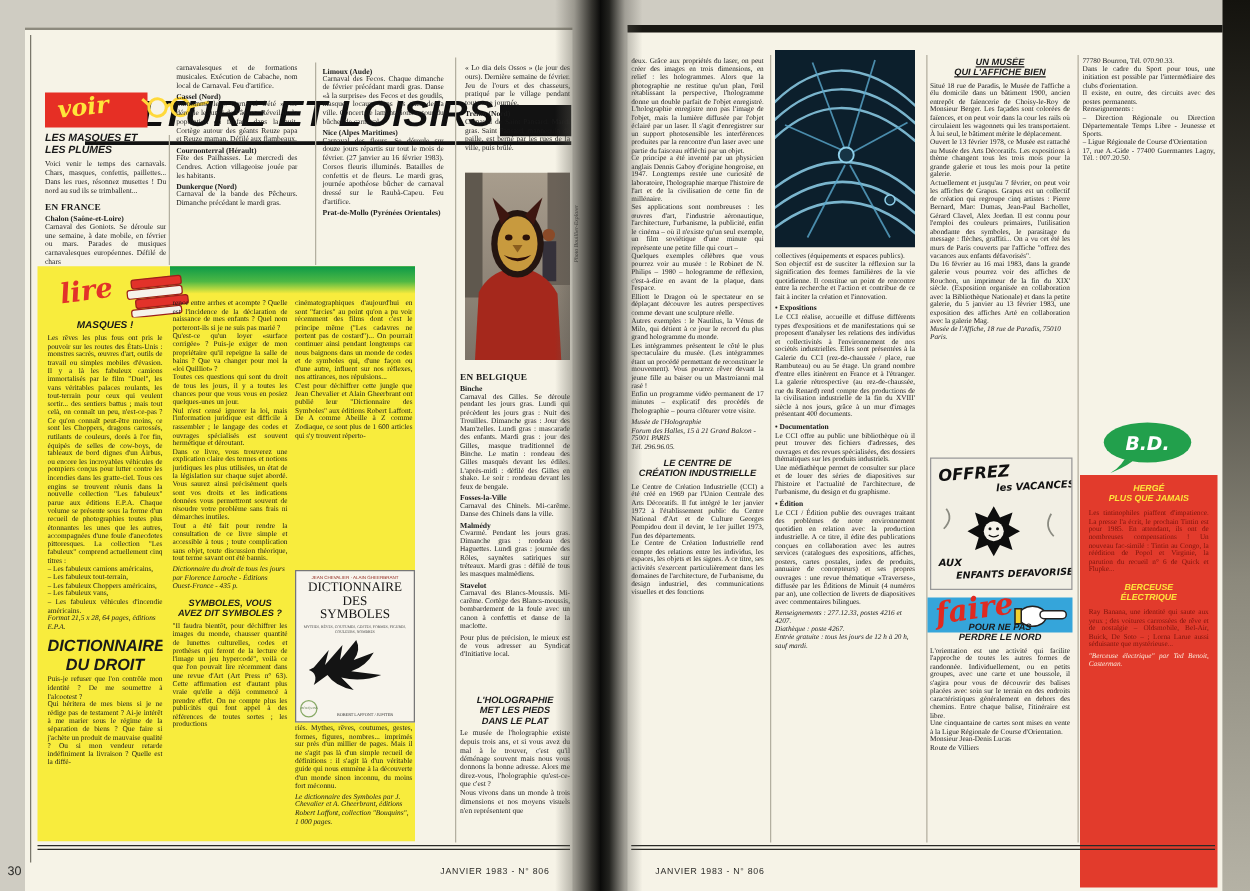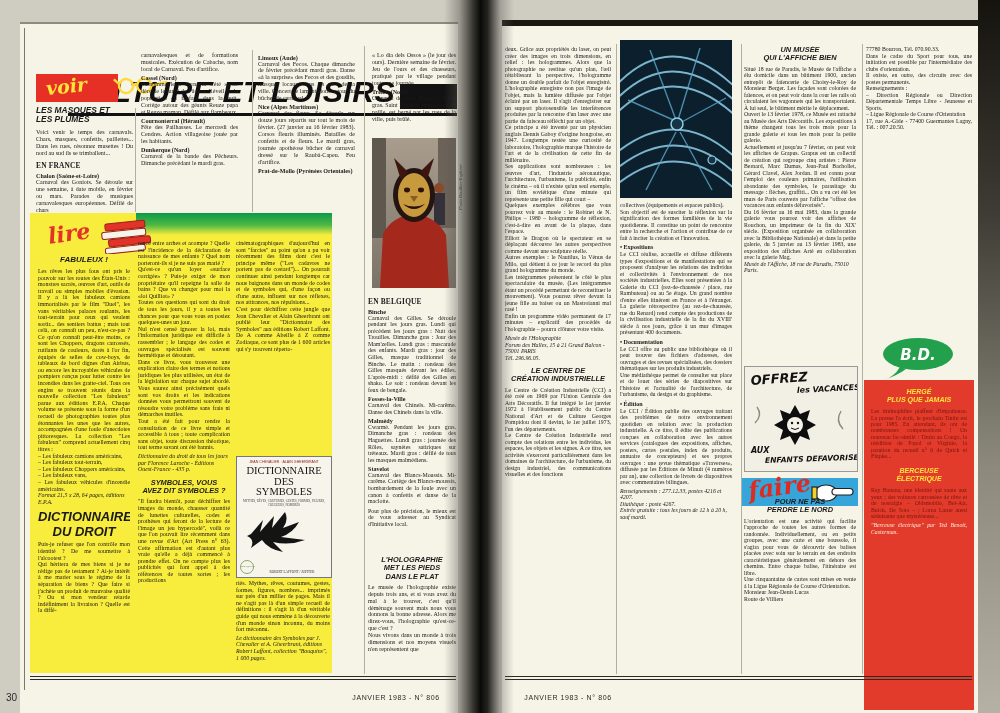--- a/index.html
+++ b/index.html
@@ -182,21 +182,21 @@
       <g transform="rotate(-6 27 18)">
         <rect x="6" y="4" width="40" height="7" rx="2" fill="#e2322a" stroke="#9c201a" stroke-width="1"></rect>
         <rect x="2" y="12" width="44" height="7" rx="2" fill="#f6f3ea" stroke="#9c201a" stroke-width="1"></rect>
         <rect x="8" y="20" width="42" height="7" rx="2" fill="#e2322a" stroke="#9c201a" stroke-width="1"></rect>
         <rect x="4" y="28" width="40" height="6" rx="2" fill="#f6f3ea" stroke="#9c201a" stroke-width="1"></rect>
       </g>
     </svg>
   </div>
 
   <div class="abs clip" style="left:38px;top:256px;width:92px;height:414px;">
-    <div class="hsans" style="font-size:8px;">FABULEUX !</div>
+    <div class="hsans" style="font-size:8px;">MASQUES !</div>
     <div class="bt pre" style="font-size:5.9px;line-height:6.6px;margin-top:3px;">Les rêves les plus fous ont pris le pouvoir sur les routes des États-Unis : monstres sacrés, œuvres d'art, outils de travail ou simples mobiles d'évasion. Il y a là les fabuleux camions immortalisés par le film "Duel", les vans véritables palaces roulants, les tout-terrain pour ceux qui veulent sortir... des sentiers battus ; mais tout celà, on connaît un peu, n'est-ce-pas ? Ce qu'on connaît peut-être moins, ce sont les Choppers, dragons carrossés, rutilants de couleurs, dorés à l'or fin, équipés de selles de cow-boys, de tableaux de bord dignes d'un Airbus, ou encore les incroyables véhicules de pompiers conçus pour lutter contre les incendies dans les gratte-ciel. Tous ces engins se trouvent réunis dans la nouvelle collection "Les fabuleux" parue aux éditions E.P.A. Chaque volume se présente sous la forme d'un recueil de photographies toutes plus étonnantes les unes que les autres, accompagnées d'une foule d'anecdotes pittoresques. La collection "Les fabuleux" comprend actuellement cinq titres :
 – Les fabuleux camions américains,
 – Les fabuleux tout-terrain,
 – Les fabuleux Choppers américains,
 – Les fabuleux vans,
 – Les fabuleux véhicules d'incendie américains.</div>
     <div class="cred" style="font-size:5.9px;line-height:6.6px;">Format 21,5 x 28, 64 pages, éditions E.P.A.</div>
     <div class="hsans" style="font-size:13px;margin-top:5px;">DICTIONNAIRE DU DROIT</div>
     <div class="bt pre" style="font-size:5.9px;line-height:6.6px;margin-top:2px;">Puis-je refuser que l'on contrôle mon identité ? De me soumettre à l'alcootest ?
 Qui héritera de mes biens si je ne rédige pas de testament ? Ai-je intérêt à me marier sous le régime de la séparation de biens ? Que faire si j'achète un produit de mauvaise qualité ? Ou si mon vendeur retarde indéfiniment la livraison ? Quelle est la diffé-</div>
@@ -288,21 +288,21 @@
     <div class="btr pre">Le CCI offre au public une bibliothèque où il peut trouver des fichiers d'adresses, des ouvrages et des revues spécialisées, des dossiers thématiques sur les produits industriels.
 Une médiathèque permet de consulter sur place et de louer des séries de diapositives sur l'histoire et l'actualité de l'architecture, de l'urbanisme, du design et du graphisme.</div>
     <div class="bullet">• Édition</div>
     <div class="btr pre">Le CCI / Édition publie des ouvrages traitant des problèmes de notre environnement quotidien en relation avec la production industrielle. A ce titre, il édite des publications conçues en collaboration avec les autres services (catalogues des expositions, affiches, posters, cartes postales, index de produits, annuaire de concepteurs) et ses propres ouvrages : une revue thématique «Traverses», diffusée par les Éditions de Minuit (4 numéros par an), une collection de livrets de diapositives avec commentaires bilingues.</div>
     <div class="btr pre cred" style="text-align:left;margin-top:2px;">Renseignements : 277.12.33, postes 4216 et 4207.
 Diathèque : poste 4267.
 Entrée gratuite : tous les jours de 12 h à 20 h, sauf mardi.</div>
   </div>
 
   <div class="abs clip" style="left:744px;top:46px;width:112px;height:316px;">
-    <div class="hsans" style="font-size:7.4px;">UN MUSÉE
+    <div class="hsans" style="font-size:7.4px;text-decoration:underline;">UN MUSÉE
 QUI L'AFFICHE BIEN</div>
     <div class="btr pre" style="margin-top:3px;">Situé 18 rue de Paradis, le Musée de l'affiche a élu domicile dans un bâtiment 1900, ancien entrepôt de faïencerie de Choisy-le-Roy de Monsieur Berger. Les façades sont colorées de faïences, et on peut voir dans la cour les rails où circulaient les wagonnets qui les transportaient. À lui seul, le bâtiment mérite le déplacement.
 Ouvert le 13 février 1978, ce Musée est rattaché au Musée des Arts Décoratifs. Les expositions à thème changent tous les trois mois pour la grande galerie et tous les mois pour la petite galerie.
 Actuellement et jusqu'au 7 février, on peut voir les affiches de Grapus. Grapus est un collectif de création qui regroupe cinq artistes : Pierre Bernard, Marc Dumas, Jean-Paul Bachollet, Gérard Clavel, Alex Jordan. Il est connu pour l'emploi des couleurs primaires, l'utilisation abondante des symboles, le parasitage du message : flèches, graffiti... On a vu cet été les murs de Paris couverts par l'affiche "offrez des vacances aux enfants défavorisés".
 Du 16 février au 16 mai 1983, dans la grande galerie vous pourrez voir des affiches de Rouchon, un imprimeur de la fin du XIX' siècle. (Exposition organisée en collaboration avec la Bibliothèque Nationale) et dans la petite galerie, du 5 janvier au 13 février 1983, une exposition des affiches Arté en collaboration avec la galerie Mag.</div>
     <div class="btr cred" style="text-align:left;">Musée de l'Affiche, 18 rue de Paradis, 75010 Paris.</div>
   </div>
 
   <div class="abs" style="left:744px;top:366px;width:112px;height:104px;background:#f2efe4;border:1px solid #999;">
     <svg width="112" height="104" viewBox="0 0 112 104">

